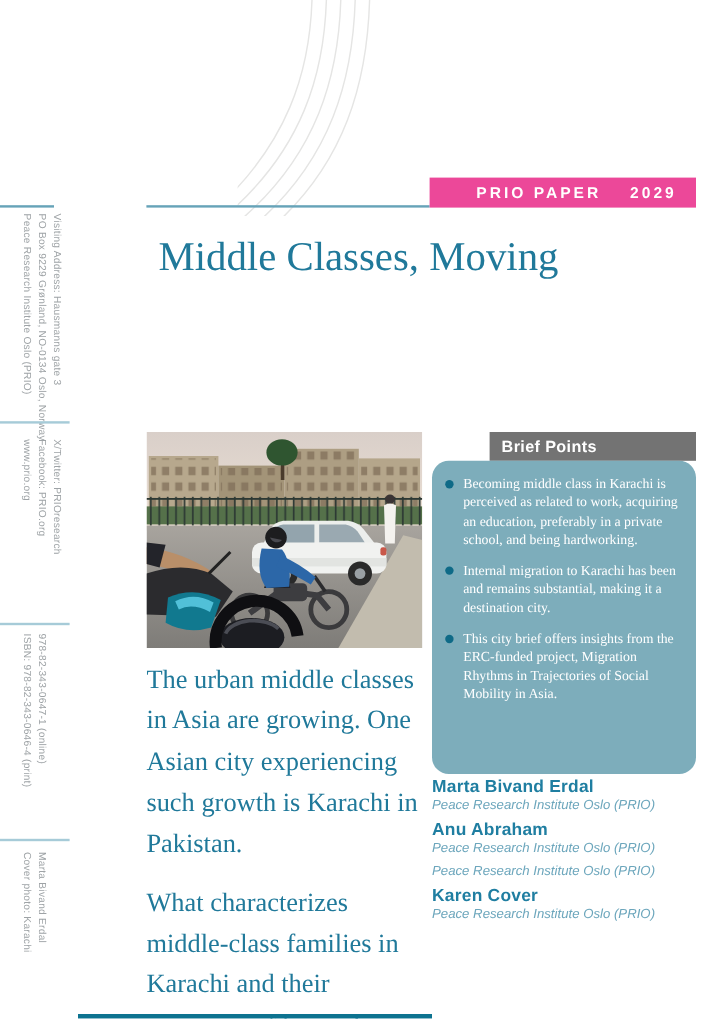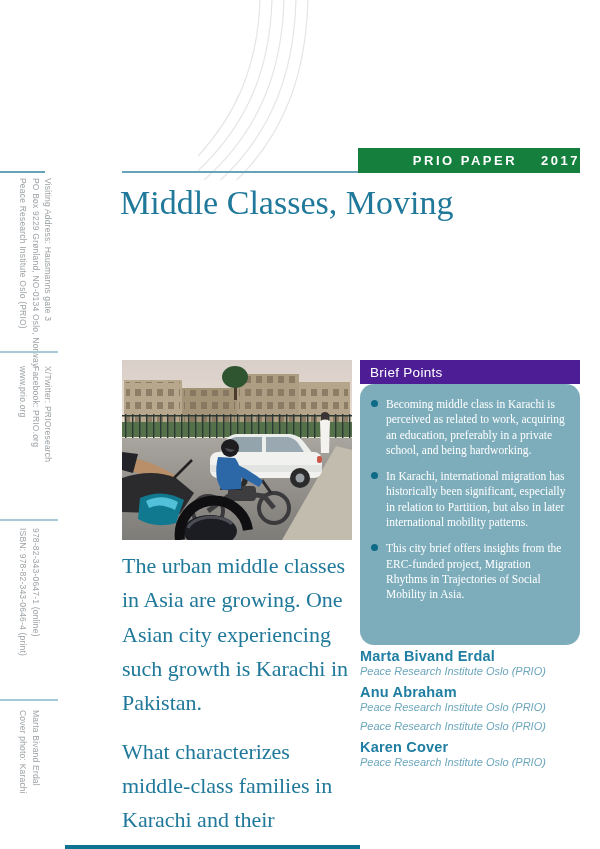--- a/index.html
+++ b/index.html
@@ -7,23 +7,23 @@
         font-family:"Liberation Sans",sans-serif;}
 
   
   .logo-wrap{position:absolute;left:56px;top:46px;display:flex;align-items:center;gap:8px;}
   .logo-text{font-size:28px;letter-spacing:8px;color:#a9b1b4;font-weight:500;margin-top:14px;}
 
   
   .deco{position:absolute;left:198px;top:0;width:134px;height:180px;}
 
   
-  .banner{position:absolute;left:358px;top:148px;width:222px;height:25px;background:#15803d;
+  .banner{position:absolute;left:358px;top:148px;width:222px;height:25px;background:#ec4899;
           display:flex;align-items:center;justify-content:flex-end;gap:24px;
-          padding-right:0;box-sizing:border-box;color:#ffffff;font-size:13px;
+          padding-right:16px;box-sizing:border-box;color:#ffffff;font-size:13px;
           letter-spacing:2.5px;font-weight:600;}
   .rule{position:absolute;height:2px;background:#66a3b8;}
   .rule-left{left:0;top:171px;width:45px;}
   .rule-mid{left:122px;top:171px;width:236px;}
 
   
   .title{position:absolute;left:120px;top:183px;font-family:"Liberation Serif",serif;
          font-size:34px;line-height:1.18;color:#20799a;font-weight:400;}
 
   
@@ -37,22 +37,22 @@
   .sb-div1{top:351px;}
   .sb-div2{top:519px;}
   .sb-div3{top:699px;}
 
   
   .photo{position:absolute;left:122px;top:360px;width:230px;height:180px;overflow:hidden;}
   .photo svg{display:block;}
 
   
   .brief{position:absolute;left:360px;top:360px;width:220px;}
-  .brief-header{height:24px;background:#4c1d95;color:#ffffff;font-size:13.5px;font-weight:normal;
-                display:flex;align-items:center;padding-left:10px;letter-spacing:0.3px;}
+  .brief-header{height:24px;background:#737373;color:#ffffff;font-size:13.5px;font-weight:bold;
+                display:flex;align-items:center;padding-left:10px;letter-spacing:0.3px;margin-left:48px;}
   .brief-body{background:#7dadbb;padding:13px 10px 6px 11px;min-height:242px;box-sizing:content-box;border-radius:14px;}
   .bp-item{display:flex;gap:8px;margin-bottom:11px;color:#ffffff;
            font-family:"Liberation Serif",serif;font-size:11.5px;line-height:1.33;}
   .bp-dot{width:7px;height:7px;border-radius:50%;background:#0e6a87;flex:none;margin-top:3px;}
 
   
   .intro{position:absolute;left:122px;top:549px;width:240px;font-family:"Liberation Serif",serif;
          font-size:22px;line-height:1.56;color:#20799a;}
   .intro p{margin:0 0 14px 0;}
 
@@ -76,24 +76,24 @@
       <path d="M98,0 C96,66 78,132 16,186"></path>
       <path d="M110,0 C108,68 90,136 28,190"></path>
     </g>
   </svg>
 
 
   <div class="rule rule-left"></div>
   <div class="rule rule-mid"></div>
   <div class="banner">
     <span>PRIO PAPER</span>
-    <span>2017</span>
-  </div>
-
-  <h1 class="title" style="margin:0;">
+    <span>2029</span>
+  </div>
+
+  <h1 class="title" style="margin:12px;">
     <span>Middle Classes, Moving</span><br>
   </h1>
 
   <div class="sb-block sb-address">
     <div>Peace Research Institute Oslo (PRIO)</div>
     <div>PO Box 9229 Grønland, NO-0134 Oslo, Norway</div>
     <div>Visiting Address: Hausmanns gate 3</div>
   </div>
   <div class="sb-div sb-div1"></div>
   <div class="sb-block sb-web">
@@ -190,21 +190,21 @@
 
   <div class="brief">
     <div class="brief-header">Brief Points</div>
     <div class="brief-body">
       <div class="bp-item">
         <span class="bp-dot"></span>
         <span>Becoming middle class in Karachi is perceived as related to work, acquiring an education, preferably in a private school, and being hardworking.</span>
       </div>
       <div class="bp-item">
         <span class="bp-dot"></span>
-        <span>In Karachi, international migration has historically been significant, especially in relation to Partition, but also in later international mobility patterns.</span>
+        <span>Internal migration to Karachi has been and remains substantial, making it a destination city.</span>
       </div>
       <div class="bp-item">
         <span class="bp-dot"></span>
         <span>This city brief offers insights from the ERC-funded project, Migration Rhythms in Trajectories of Social Mobility in Asia.</span>
       </div>
     </div>
   </div>
 
   <div class="intro">
     <p>The urban middle classes in Asia are growing. One Asian city experiencing such growth is Karachi in Pakistan.</p>

